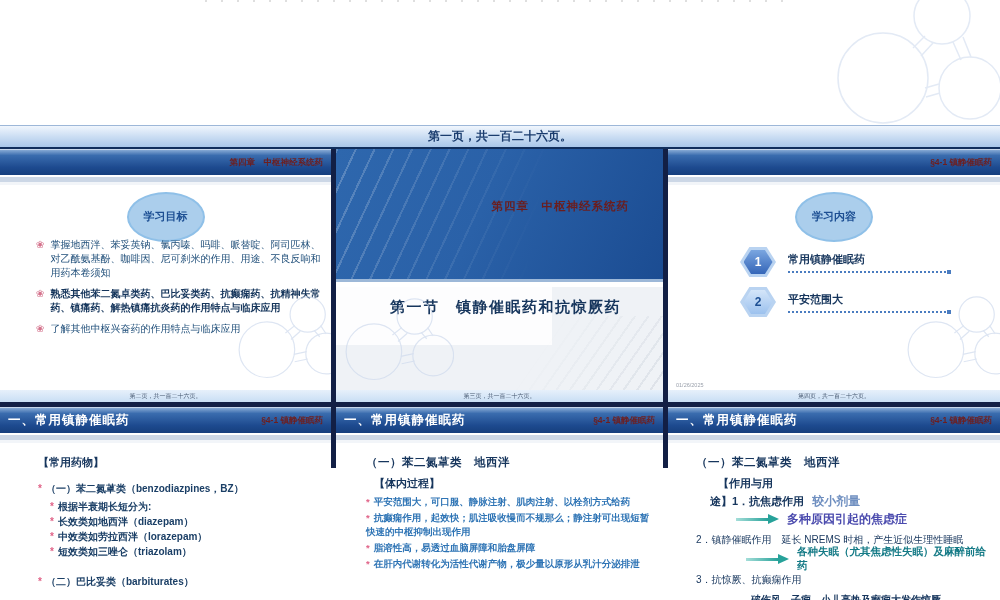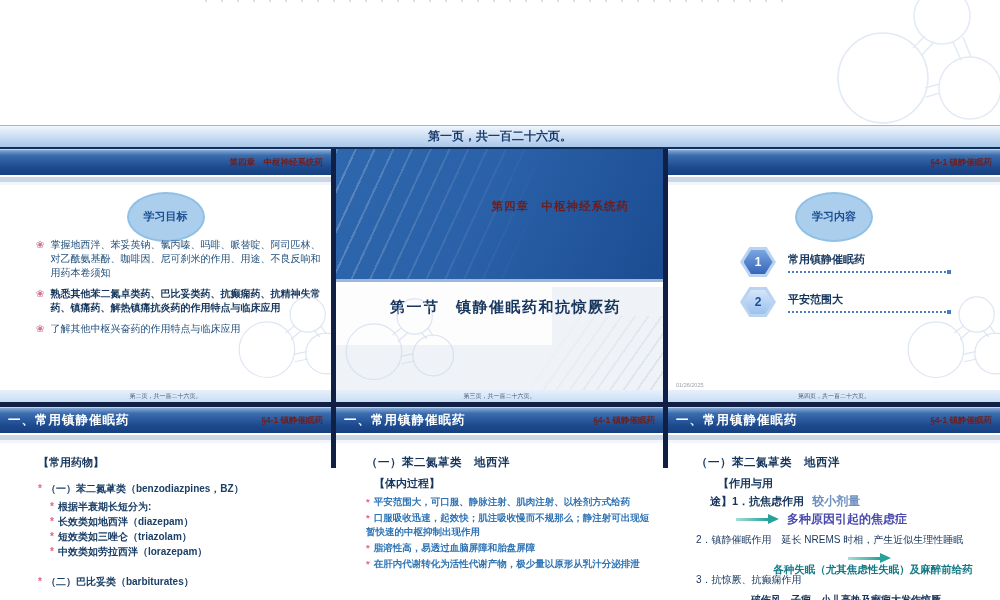--- a/index.html
+++ b/index.html
@@ -103,21 +103,21 @@
   .s5-body{padding:12px 10px 0 30px;box-sizing:border-box;}
   .sub-title{font-weight:bold;color:#17365d;font-size:11.5px;line-height:15px;margin-bottom:6px;letter-spacing:.5px;}
   .s5-head{font-weight:bold;color:#17365d;font-size:11px;line-height:14px;margin-bottom:5px;margin-left:8px;}
   .s5-line{font-weight:bold;color:#2e74b5;font-size:9.5px;line-height:14px;margin-bottom:2px;}
   
   .s6-body{padding:12px 8px 0 28px;box-sizing:border-box;}
   .u-l1{font-weight:bold;color:#17365d;font-size:11px;line-height:15px;margin-left:22px;margin-bottom:3px;}
   .u-l2{font-weight:bold;color:#17365d;font-size:11px;line-height:15px;margin-left:14px;margin-bottom:4px;}
   .u-note{font-weight:bold;color:#6f8fc0;font-size:12px;margin-left:8px;}
   .arrow-row{display:flex;align-items:center;margin:0 0 8px 40px;height:12px;}
-  .arrow-row.a2{margin-left:50px;flex-direction:column;}
+  .arrow-row.a2{margin-left:50px;}
   .arrow-shaft{width:32px;height:3px;background:linear-gradient(90deg,#a5ded9,#27a29a);}
   .arrow-head{width:0;height:0;border-left:11px solid #27a29a;border-top:5px solid transparent;border-bottom:5px solid transparent;}
   .a1-text{margin-left:8px;font-weight:bold;font-size:12px;color:#4b4bae;}
   .a2-text{margin-left:8px;font-weight:bold;font-size:10.5px;color:#147a86;}
   .s6-num{font-weight:normal;color:#17365d;font-size:10px;line-height:14px;margin-bottom:6px;margin-top:4px;}
   .s6-partial{margin-left:55px;font-weight:bold;color:#17365d;font-size:10px;line-height:14px;}
 
   
   .mol line,.mol circle{fill:none;stroke:#ccd8ec;stroke-width:1.3;}
   .mol-light line,.mol-light circle{fill:none;stroke:#e3eaf5;stroke-width:1.5;}
@@ -272,45 +272,45 @@
       <div class="s4-line">
         <span class="ast">*</span><span>（一）苯二氮䓬类（benzodiazpines，BZ）</span>
       </div>
       <div class="s4-line ind">
         <span class="ast">*</span><span>根据半衰期长短分为:</span>
       </div>
       <div class="s4-line ind">
         <span class="ast">*</span><span>长效类如地西泮（diazepam）</span>
       </div>
       <div class="s4-line ind">
+        <span class="ast">*</span><span>中效类如劳拉西泮（lorazepam）</span>
+      </div>
+      <div class="s4-line ind">
         <span class="ast">*</span><span>短效类如三唑仑（triazolam）</span>
-      </div>
-      <div class="s4-line ind">
-        <span class="ast">*</span><span>中效类如劳拉西泮（lorazepam）</span>
       </div>
       <div class="s4-line last">
         <span class="ast">*</span><span>（二）巴比妥类（barbiturates）</span>
       </div>
     </div>
   </div>
 
   <div class="slide">
     <div class="hdr">
       <span class="hdr-left">一、常用镇静催眠药</span>
       <span class="hdr-right">§4-1 镇静催眠药</span>
     </div>
     <div class="sub"></div>
     <div class="body s5-body">
       <div class="sub-title">（一）苯二氮䓬类　地西泮</div>
       <div class="s5-head">【体内过程】</div>
       <div class="s5-line">
         <span class="ast">*</span><span>平安范围大，可口服、静脉注射、肌肉注射、以栓剂方式给药</span>
       </div>
       <div class="s5-line">
-        <span class="ast">*</span><span>口服吸收迅速，起效快；肌注吸收慢而不规那么；静注射可出现短暂快速的中枢抑制出现作用</span>
+        <span class="ast">*</span><span>抗癫痫作用，起效快；肌注吸收慢而不规那么；静注射可出现短暂快速的中枢抑制出现作用</span>
       </div>
       <div class="s5-line">
         <span class="ast">*</span><span>脂溶性高，易透过血脑屏障和胎盘屏障</span>
       </div>
       <div class="s5-line">
         <span class="ast">*</span><span>在肝内代谢转化为活性代谢产物，极少量以原形从乳汁分泌排泄</span>
       </div>
     </div>
   </div>
 

